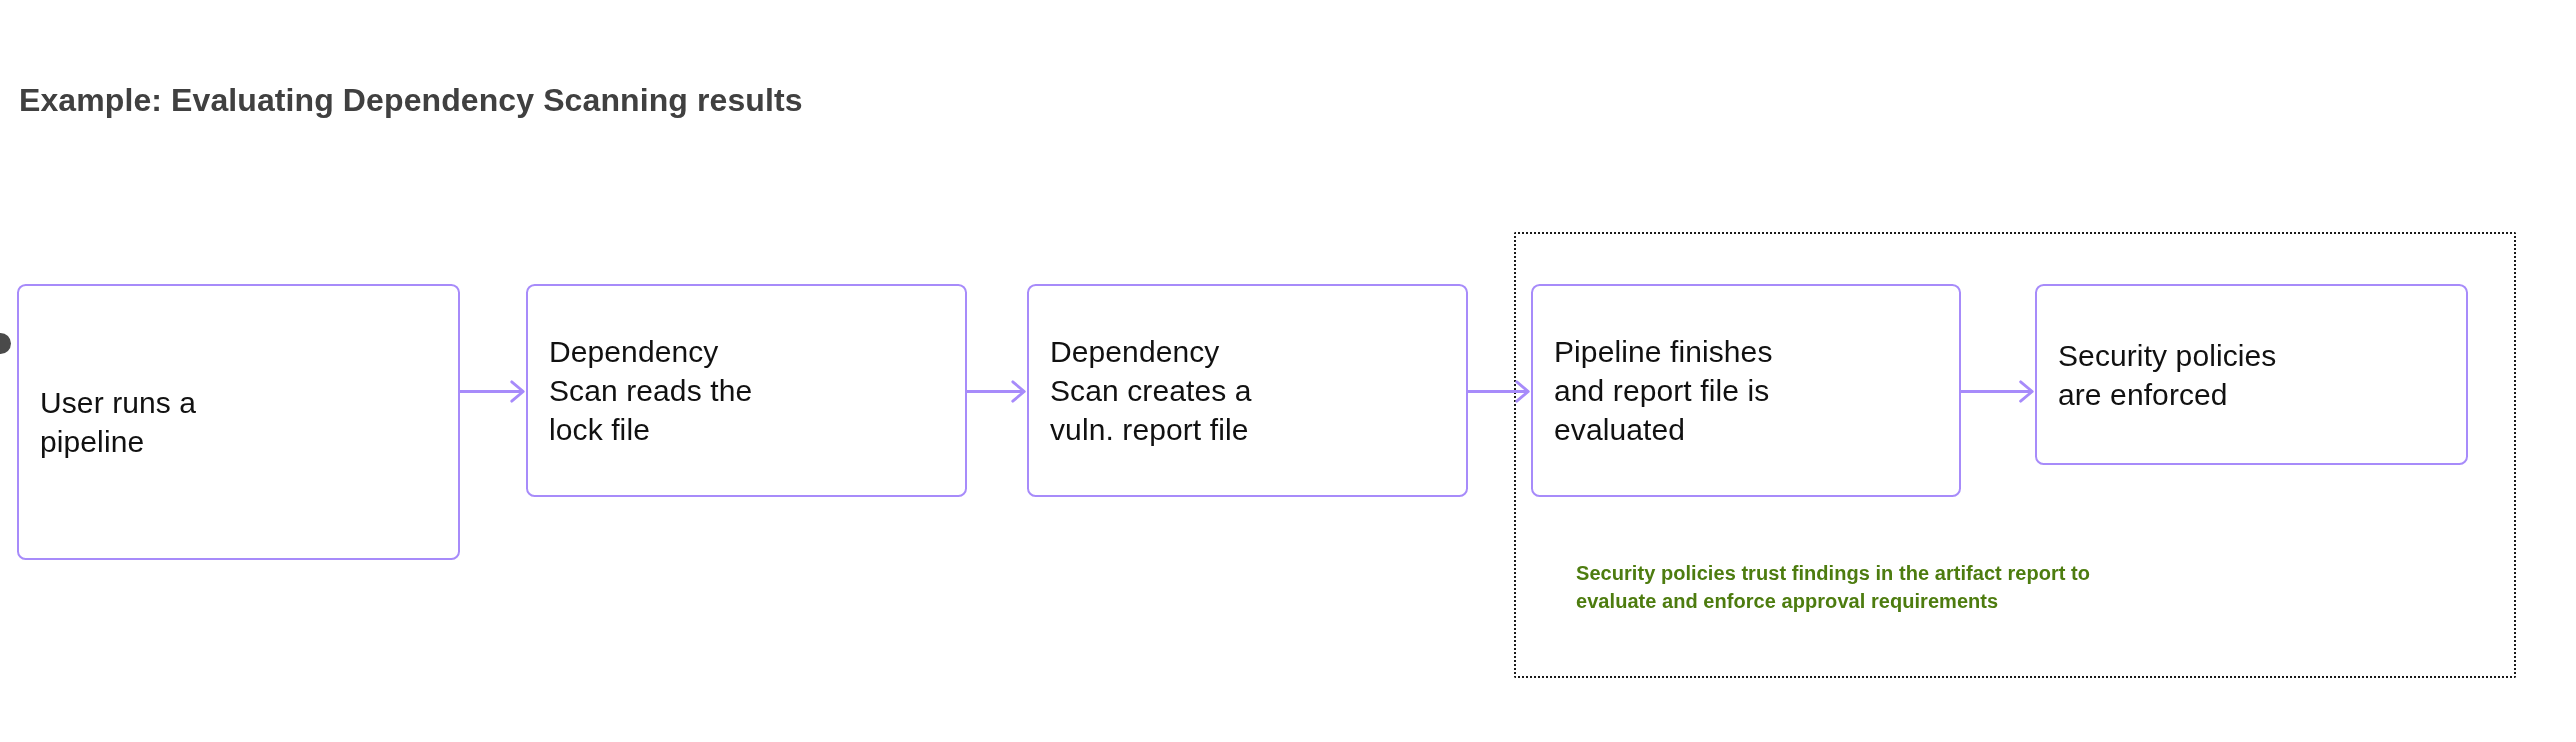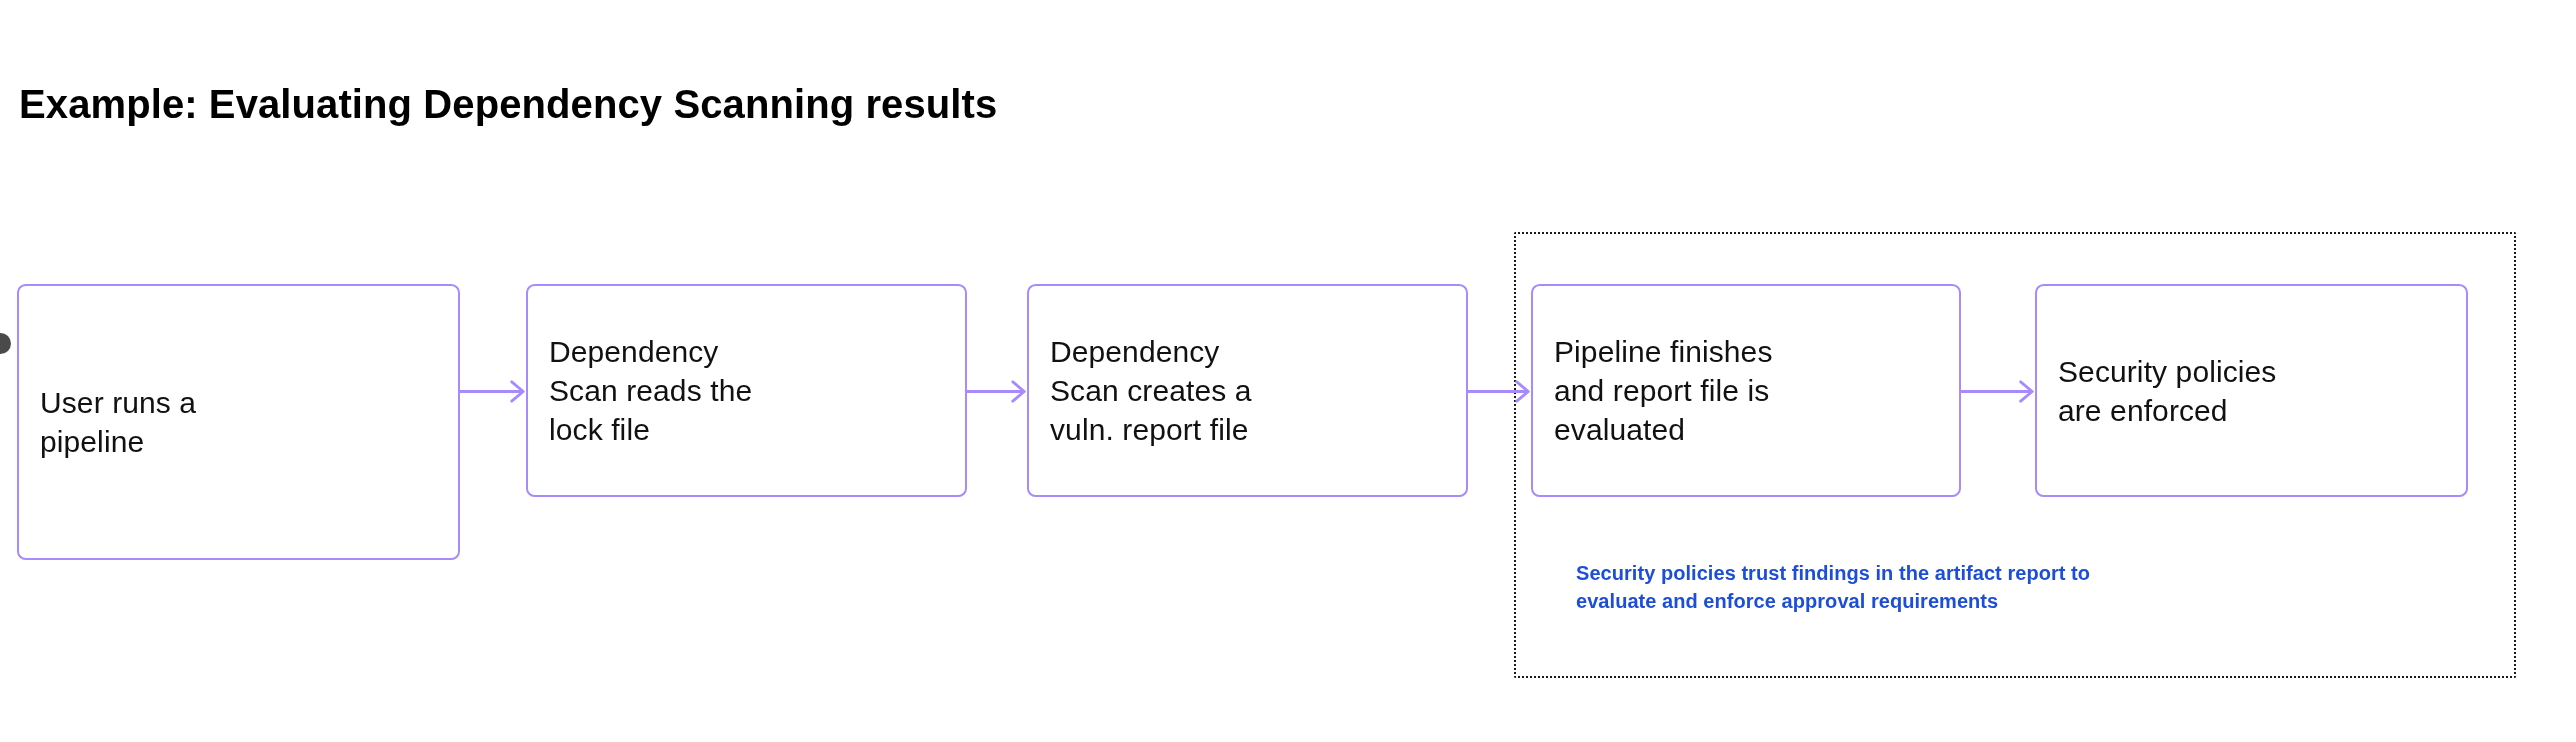--- a/index.html
+++ b/index.html
@@ -19,23 +19,23 @@
     position: absolute;
     inset: 0;
     overflow: hidden;
   }
 
   
   .diagram-title {
     position: absolute;
     left: 19px;
     top: 82px;
-    font-size: 40px;
+    font-size: 32px;
     font-weight: bold;
-    color: #000000;
+    color: #404040;
     letter-spacing: 0.1px;
     white-space: nowrap;
   }
 
   
   .flow-box {
     position: absolute;
     box-sizing: border-box;
     border: 2.9px solid #a78bfa;
     border-radius: 8.6px;
@@ -51,21 +51,21 @@
     color: #111111;
     padding: 0 21px;
     white-space: pre-line;
     letter-spacing: 0.1px;
   }
 
   .box-1 { left: 17px;   top: 284px; width: 443px; height: 276px; }
   .box-2 { left: 526px;  top: 284px; width: 441px; height: 213px; }
   .box-3 { left: 1027px; top: 284px; width: 441px; height: 213px; }
   .box-4 { left: 1531px; top: 284px; width: 430px; height: 213px; }
-  .box-5 { left: 2035px; top: 284px; width: 433px; height: 213px; }
+  .box-5 { left: 2035px; top: 284px; width: 433px; height: 181px; }
 
   
   .connector {
     position: absolute;
     top: 376px;
     height: 31px;
     z-index: 3;
   }
   .conn-1 { left: 458px;  width: 71px; }
   .conn-2 { left: 965px; width: 65px; }
@@ -87,21 +87,21 @@
   }
 
   .group-caption {
     position: absolute;
     left: 1576px;
     top: 559px;
     width: 891px;
     font-size: 20px;
     font-weight: bold;
     line-height: 1.42;
-    color: #1d4ed8;
+    color: #4d7c0f;
     letter-spacing: 0.05px;
     z-index: 2;
     white-space: pre-line;
   }
 
   
   .start-marker {
     position: absolute;
     left: -9.6px;
     top: 333px;

